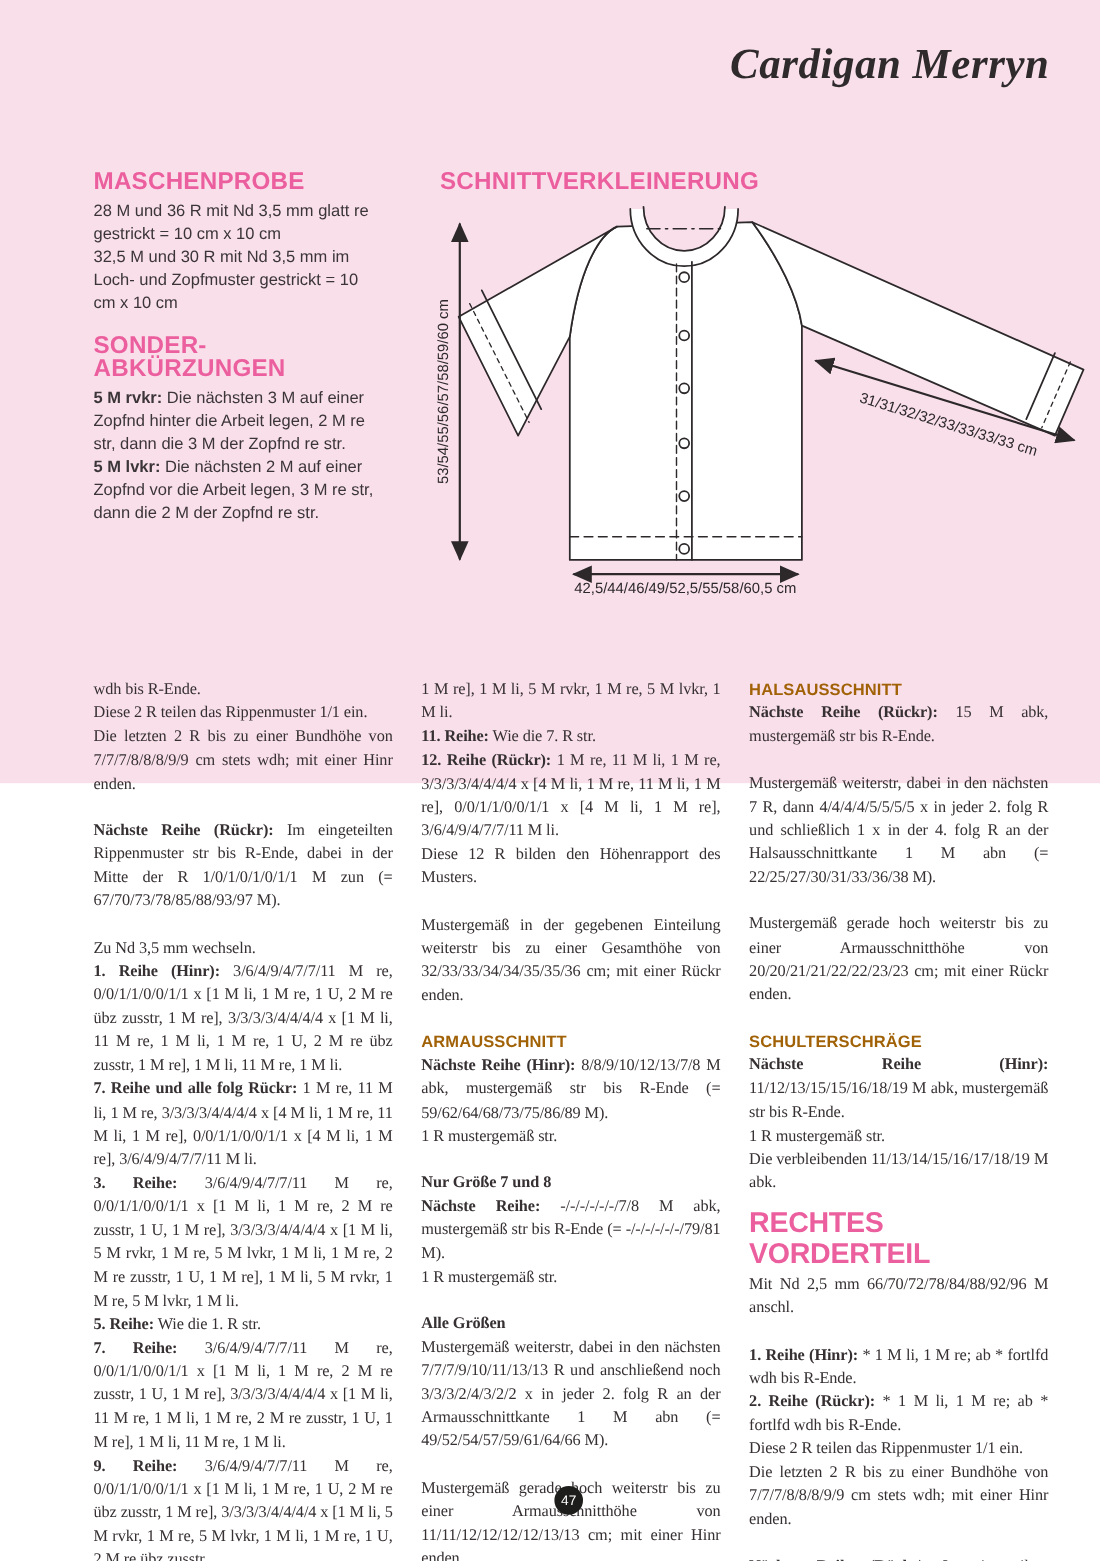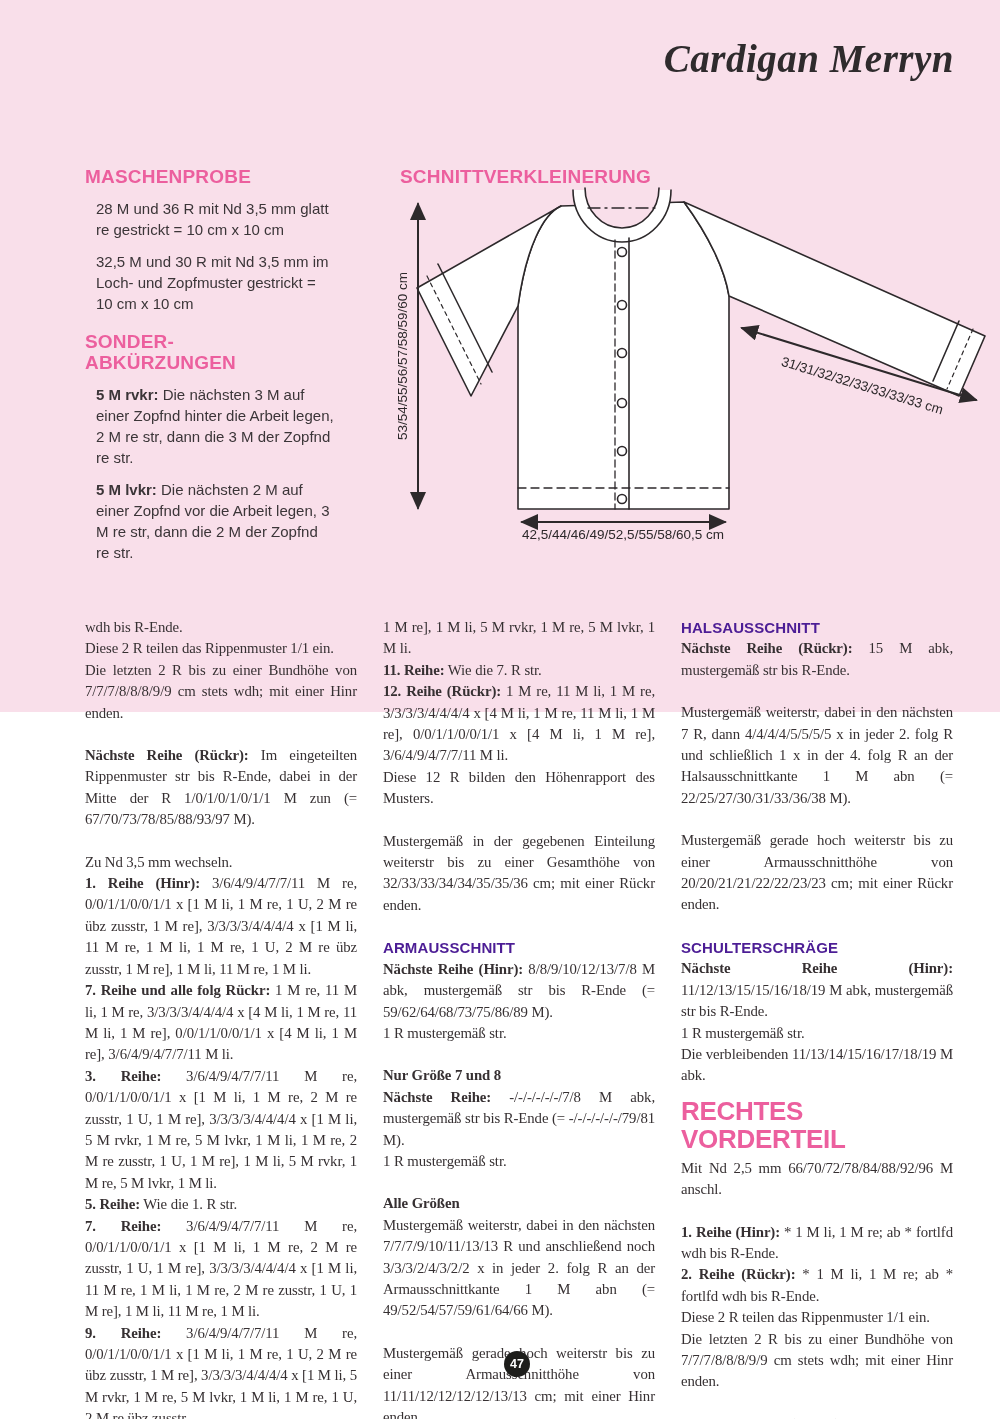--- a/index.html
+++ b/index.html
@@ -2,41 +2,41 @@
 <html><head>
 <meta charset="utf-8">
 <style>
   html,body{margin:0;padding:0;background:#ffffff;}
   .page{position:relative;width:1000px;height:1419px;background:#ffffff;overflow:hidden;
         font-family:"Liberation Sans",sans-serif;}
   .pink-band{position:absolute;left:0;top:0;width:1000px;height:712px;background:#f9dfea;}
   .title{position:absolute;top:36px;right:46px;margin:0;
          font-family:"Liberation Serif",serif;font-style:italic;font-weight:600;
          font-size:39px;color:#2f2b2d;letter-spacing:.5px;}
-  .pink-h{font-family:"Liberation Sans",sans-serif;font-weight:bold;font-size:19px;
-          line-height:21px;color:#ec5f9e;letter-spacing:.2px;margin:16px 0 6px 0;}
+  .pink-h{font-family:"Liberation Sans",sans-serif;font-weight:bold;font-size:22px;
+          line-height:21px;color:#ec5f9e;letter-spacing:.2px;margin:4px 0 6px 0;}
   .left-col{position:absolute;left:85px;top:150px;width:260px;
             font-size:15px;line-height:21px;color:#3b3538;}
-  .left-col p{margin:11px;}
+  .left-col p{margin:0;}
   .left-col .h-gap{margin-top:17px;}
   .schem-h{position:absolute;left:400px;top:150px;}
   .schematic-svg{position:absolute;left:395px;top:178px;}
   .col{position:absolute;top:617px;width:272px;
        font-family:"Liberation Serif",serif;font-size:14.8px;line-height:21.4px;
        color:#363032;text-align:justify;letter-spacing:-0.1px;}
   .col-1{left:85px;} .col-2{left:383px;} .col-3{left:681px;}
   .col p{margin:0;}
   .col .gap{margin-top:21px;}
   .green-h{font-family:"Liberation Sans",sans-serif;font-size:15px;font-weight:bold;
-           color:#4c1d95;margin:0;line-height:21.4px;text-align:left;letter-spacing:.1px;}
+           color:#a16207;margin:0;line-height:21.4px;text-align:left;letter-spacing:.1px;}
   .big-pink-h{font-family:"Liberation Sans",sans-serif;font-size:26px;font-weight:bold;
               color:#ec5f9e;margin:10px 0 5px 0;line-height:28px;text-align:left;
               letter-spacing:-0.3px;}
   .page-num{position:absolute;left:504px;top:1351px;width:26px;height:26px;border-radius:50%;
-            background:#1d1d1b;color:#ffffff;font-size:12.5px;font-weight:bold;
+            background:#1d1d1b;color:#ffffff;font-size:12.5px;font-weight:normal;
             display:flex;align-items:center;justify-content:center;}
 </style>
 </head>
 <body>
 
 <div class="page">
 
   <div class="pink-band">
     <h1 class="title">Cardigan Merryn</h1>
 

